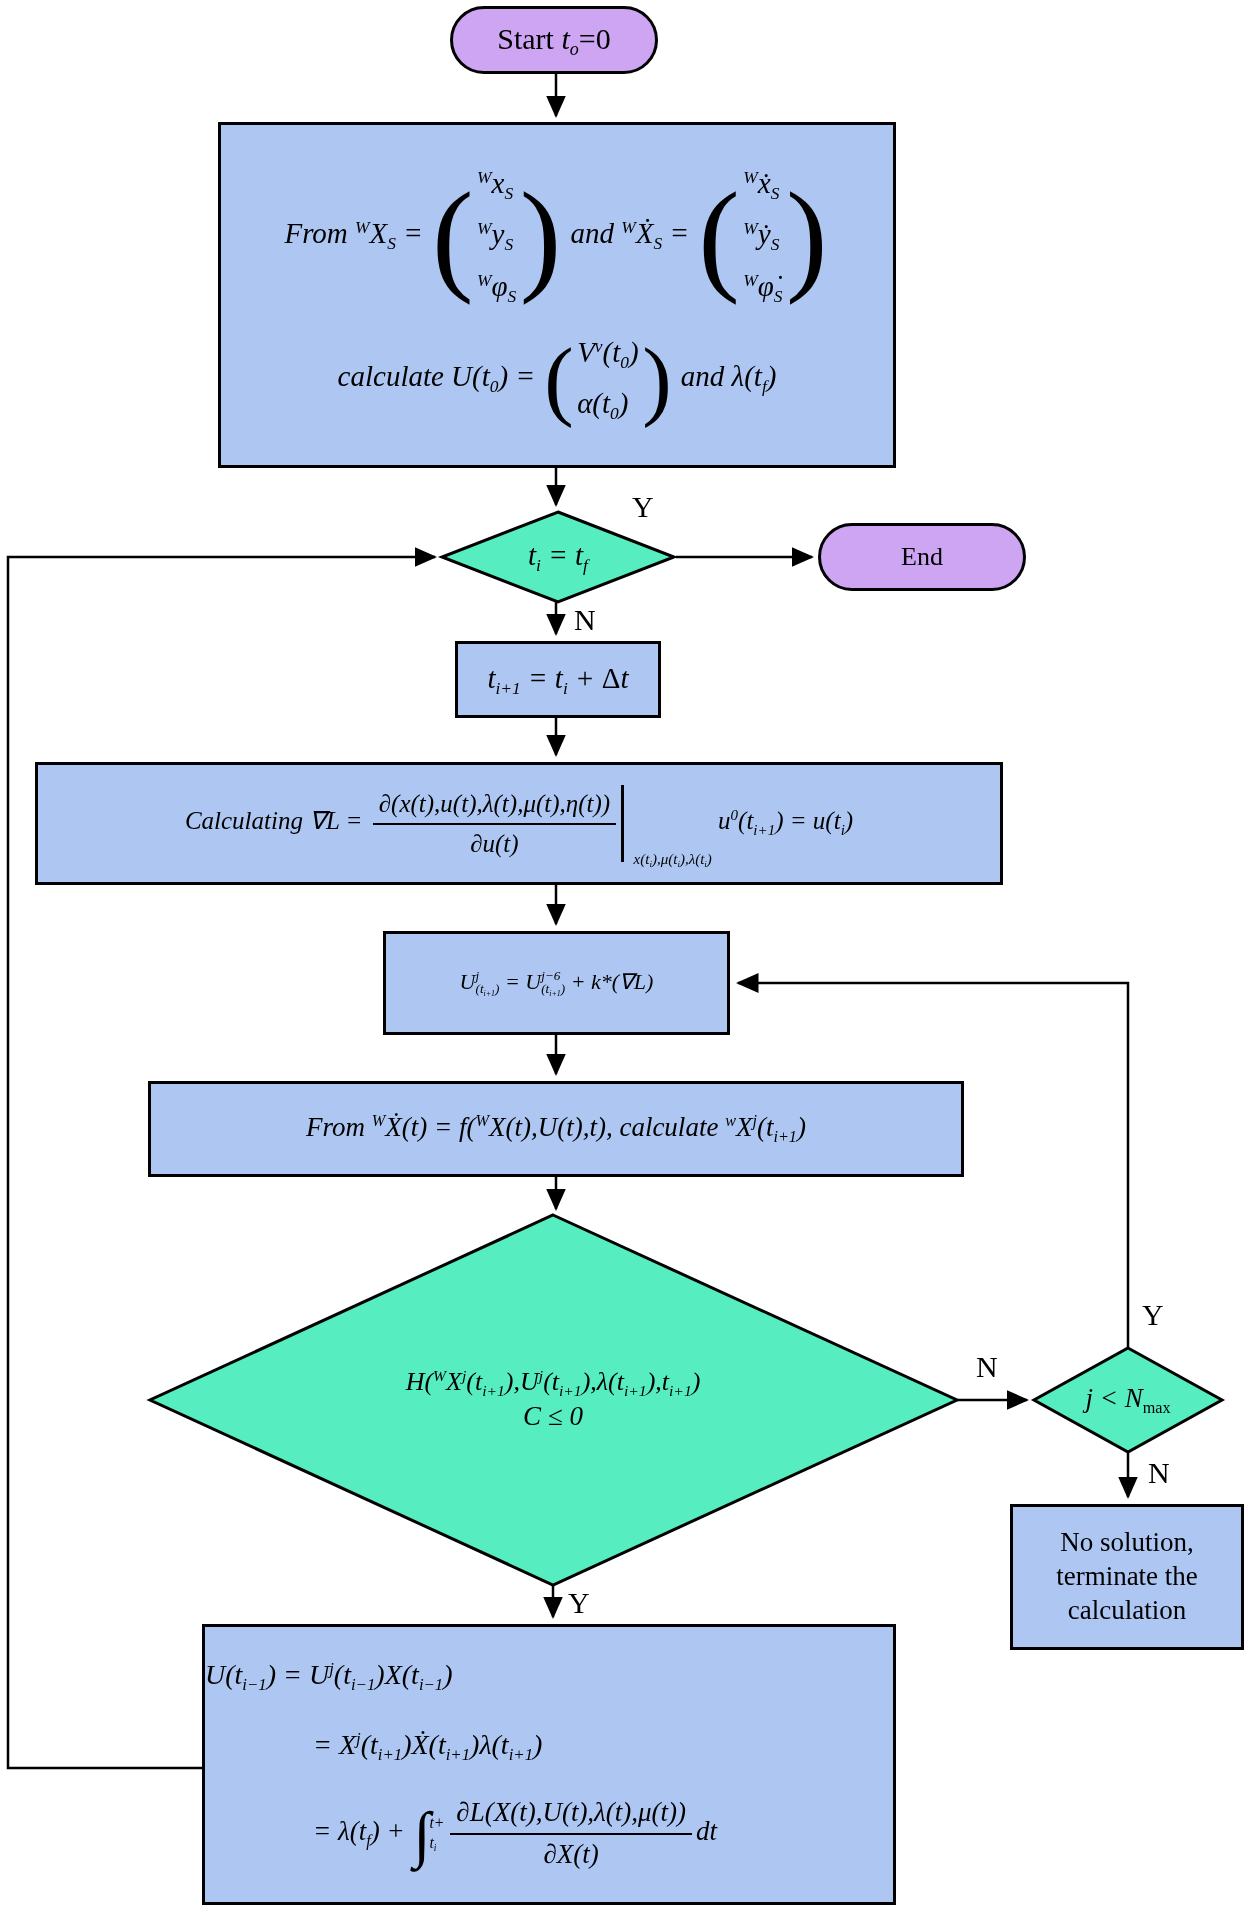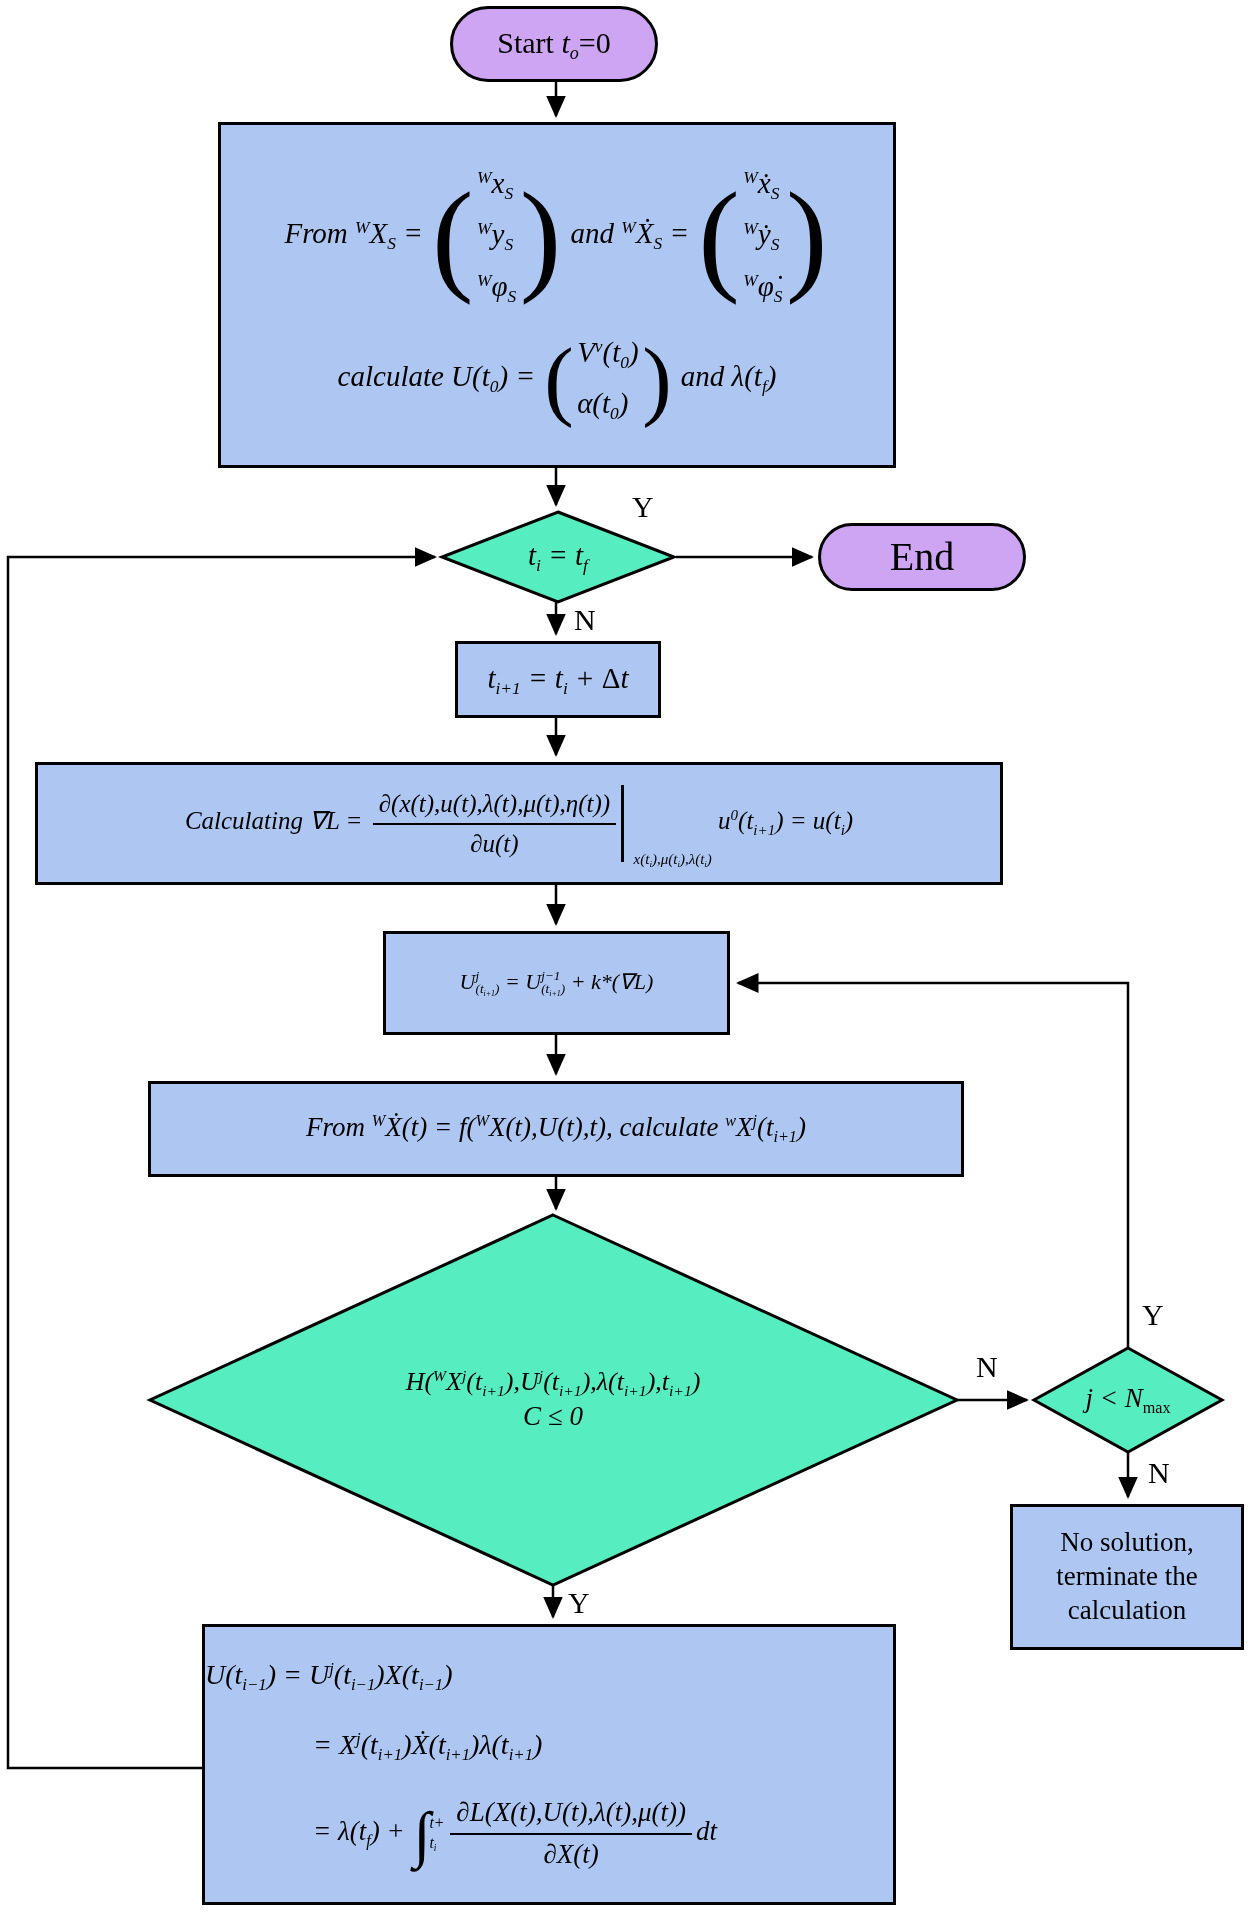--- a/index.html
+++ b/index.html
@@ -57,25 +57,25 @@
       <polyline points="1128,1348 1128,983 738,983" marker-end="url(#ah)"></polyline>
       <line x1="1128" y1="1452" x2="1128" y2="1497" marker-end="url(#ah)"></line>
       <line x1="553" y1="1585" x2="553" y2="1617" marker-end="url(#ah)"></line>
       <polyline points="202,1768 8,1768 8,557 435,557" marker-end="url(#ah)"></polyline>
     </g>
     <polygon points="558,512 674,557 558,602 442,557" stroke-width="3" style="fill:var(--green,#56EDC0);stroke:var(--line,#000)"></polygon>
     <polygon points="553,1215 957,1400 553,1585 150,1400" stroke-width="3" style="fill:var(--green,#56EDC0);stroke:var(--line,#000)"></polygon>
     <polygon points="1128,1348 1222,1400 1128,1452 1034,1400" stroke-width="3" style="fill:var(--green,#56EDC0);stroke:var(--line,#000)"></polygon>
   </svg>
 
-  <div class="node stadium" style="left:450px;top:6px;width:208px;height:76px;">
+  <div class="node stadium" style="left:450px;top:6px;width:208px;height:68px;">
     <div class="math" style="font-size:30px;"><span class="rm">Start </span>t<span class="sub">o</span><span class="rm">=0</span></div>
   </div>
   <div class="node stadium" style="left:818px;top:523px;width:208px;height:68px;">
-    <div class="math rm" style="font-size:40px;"><span class="rm">End</span></div>
+    <div class="math rm" style="font-size:26px;"><span class="rm">End</span></div>
   </div>
 
   <div class="node rect" style="left:218px;top:122px;width:678px;height:346px;row-gap:26px;">
     <div class="math mline" style="font-size:29px;">From <span class="sup">W</span>X<span class="sub">S</span> = <span class="vec">
           <span class="paren" style="font-size: 4.3em;">(</span>
           <span class="col">
             <span class="vrow"><span class="sup">W</span>x<span class="sub">S</span></span>
             <span class="vrow"><span class="sup">W</span>y<span class="sub">S</span></span>
             <span class="vrow"><span class="sup">W</span>φ<span class="sub">S</span></span>
           </span>
@@ -111,21 +111,21 @@
           <span class="bigbar"></span>
           <span class="evalsub">x(t<span class="sub">i</span>),μ(t<span class="sub">i</span>),λ(t<span class="sub">i</span>)</span>
         </span> u<span class="sup">0</span>(t<span class="sub">i+1</span>) = u(t<span class="sub">i</span>)</div>
   </div>
 
   <div class="node rect" style="left:383px;top:931px;width:347px;height:104px;">
     <div class="math" style="font-size:22px;">U<span class="ss">
           <span class="ssup">j</span>
           <span class="ssub">(t<span class="sub">i+1</span>)</span>
         </span> = U<span class="ss">
-          <span class="ssup">j−1</span>
+          <span class="ssup">j−6</span>
           <span class="ssub">(t<span class="sub">i+1</span>)</span>
         </span> + k*(∇L)</div>
   </div>
 
   <div class="node rect" style="left:148px;top:1081px;width:816px;height:96px;">
     <div class="math" style="font-size:27px;">From <span class="sup">W</span>Ẋ(t) = f(<span class="sup">W</span>X(t),U(t),t), calculate <span class="sup">w</span>X<span class="sup">j</span>(t<span class="sub">i+1</span>)</div>
   </div>
 
   <div class="node rect" style="left:1010px;top:1504px;width:234px;height:146px;">
     <div class="math rm mline" style="font-size:27px;">No solution,</div>

